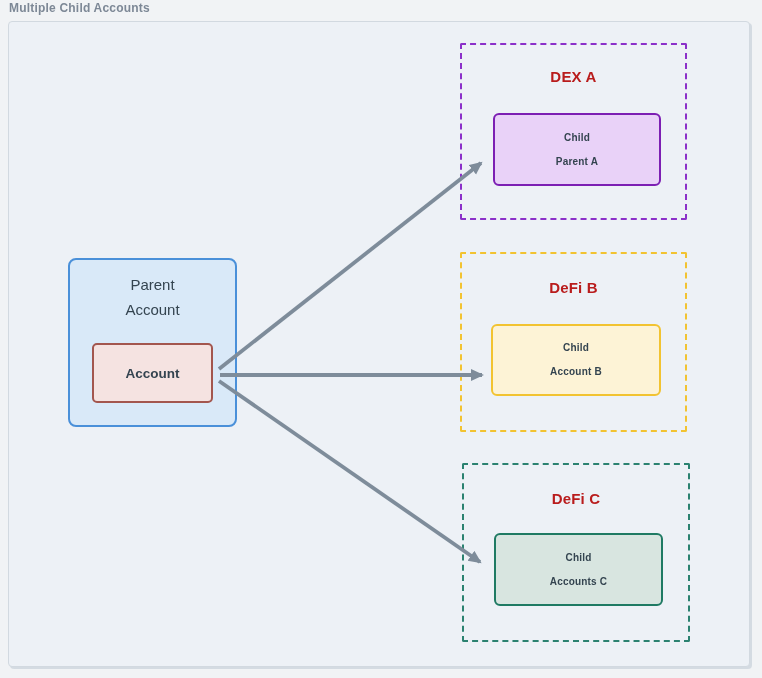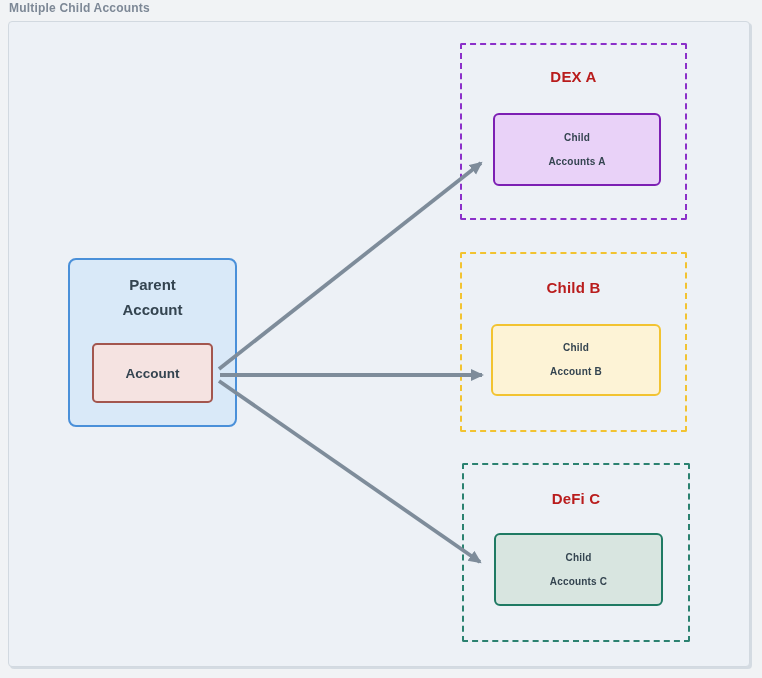--- a/index.html
+++ b/index.html
@@ -17,21 +17,21 @@
     position:absolute; left:8px; top:21px; width:740px; height:644px;
     border:1px solid #d2d9e0; border-radius:4px;
     box-shadow:2px 2px 0 rgba(178,190,203,0.45);
   }
   .node {
     position:absolute; box-sizing:border-box;
     text-align:center; color:#344450;
   }
   .parent-box { left:68px; top:258px; width:169px; height:169px;
     border:2px solid; border-radius:8px; padding-top:12px; }
-  .parent-box .lbl { font-size:15px; font-weight:700; line-height:25px; }
+  .parent-box .lbl { font-size:15px; font-weight:400; line-height:25px; }
   .capability-box { left:92px; top:343px; width:121px; height:60px;
     border:2px solid; border-radius:5px;
     display:flex; flex-direction:column; justify-content:center;
     font-size:13.5px; font-weight:600; line-height:21px; }
   .zone {
     position:absolute; box-sizing:border-box;
     border:2px dashed; border-radius:2px; text-align:center;
   }
   .zone-a { left:460px; top:43px;  width:227px; height:177px; padding-top:23px; }
   .zone-b { left:460px; top:252px; width:227px; height:180px; padding-top:25px; }
@@ -63,25 +63,25 @@
 
   <div class="node capability-box" style="background-color: rgb(245, 227, 225); border-color: rgb(163, 86, 78);">
     <div>Account</div>
   </div>
 
   <div class="zone zone-a" style="border-color: rgb(139, 48, 201);">
     <div class="zone-label">DEX A</div>
   </div>
   <div class="node child-box child-a" style="background-color: rgb(233, 210, 248); border-color: rgb(124, 31, 179);">
     <div>Child</div>
-    <div>Accounts A</div>
+    <div>Parent A</div>
   </div>
 
   <div class="zone zone-b" style="border-color: rgb(242, 195, 49);">
-    <div class="zone-label">Child B</div>
+    <div class="zone-label">DeFi B</div>
   </div>
   <div class="node child-box child-b" style="background-color: rgb(253, 243, 214); border-color: rgb(242, 195, 49);">
     <div>Child</div>
     <div>Account B</div>
   </div>
 
   <div class="zone zone-c" style="border-color: rgb(43, 130, 112);">
     <div class="zone-label">DeFi C</div>
   </div>
   <div class="node child-box child-c" style="background-color: rgb(216, 229, 224); border-color: rgb(31, 122, 99);">

